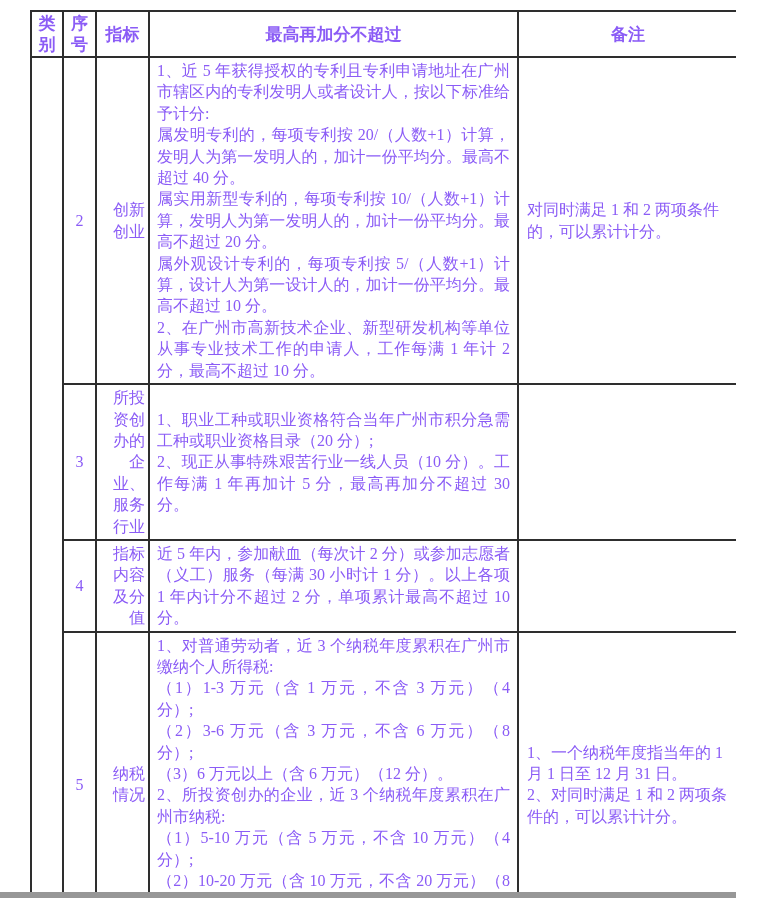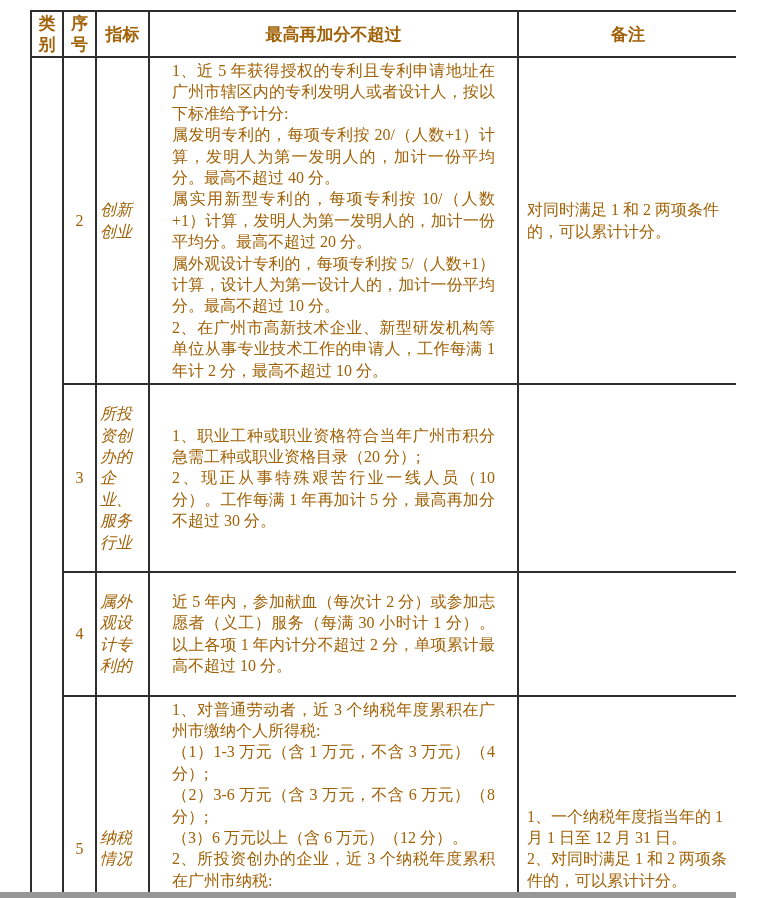--- a/index.html
+++ b/index.html
@@ -3,21 +3,21 @@
 <meta charset="utf-8">
 <style>
   html, body { margin: 0; padding: 0; }
   .page {
     position: relative;
     width: 736px;
     height: 898px;
     background: #ffffff;
     overflow: hidden;
     font-family: "Liberation Serif", "DejaVu Serif", serif;
-    color: #a16207;
+    color: #8b5cf6;
   }
   table.score-table {
     position: absolute;
     left: 30px;
     top: 10px;
     width: 707px;
     border-collapse: collapse;
     table-layout: fixed;
   }
   .score-table th, .score-table td {
@@ -41,29 +41,28 @@
   .cell-category {
     vertical-align: middle;
     text-align: center;
   }
   .cell-serial {
     text-align: center;
     vertical-align: middle;
     padding: 2px;
   }
   .cell-indicator {
-    text-align: left;
+    text-align: right;
     vertical-align: middle;
-    padding: 18px 3px;
-    font-style: italic;
+    padding: 2px 3px;
   }
   .cell-content {
     text-align: justify;
     vertical-align: middle;
-    padding: 2px 22px;
+    padding: 2px 7px;
     white-space: pre-wrap;
   }
   .cell-remark {
     text-align: left;
     vertical-align: middle;
     padding: 16px 8px;
     white-space: pre-wrap;
   }
   .bottom-edge {
     position: absolute;
@@ -107,21 +106,21 @@
     </tr>
     <tr style="height:150px">
       <td class="cell-serial">3</td>
       <td class="cell-indicator">所投资创办的企业、服务行业</td>
       <td class="cell-content">1、职业工种或职业资格符合当年广州市积分急需工种或职业资格目录（20 分）;
 2、现正从事特殊艰苦行业一线人员（10 分）。工作每满 1 年再加计 5 分，最高再加分不超过 30 分。</td>
       <td class="cell-remark"></td>
     </tr>
     <tr style="height:87px">
       <td class="cell-serial">4</td>
-      <td class="cell-indicator">属外观设计专利的</td>
+      <td class="cell-indicator">指标内容及分值</td>
       <td class="cell-content">近 5 年内，参加献血（每次计 2 分）或参加志愿者（义工）服务（每满 30 小时计 1 分）。以上各项 1 年内计分不超过 2 分，单项累计最高不超过 10 分。</td>
       <td class="cell-remark"></td>
     </tr>
     <tr style="height:233px">
       <td class="cell-serial">5</td>
       <td class="cell-indicator">纳税情况</td>
       <td class="cell-content">1、对普通劳动者，近 3 个纳税年度累积在广州市缴纳个人所得税:
 （1）1-3 万元（含 1 万元，不含 3 万元）（4 分）;
 （2）3-6 万元（含 3 万元，不含 6 万元）（8 分）;
 （3）6 万元以上（含 6 万元）（12 分）。

